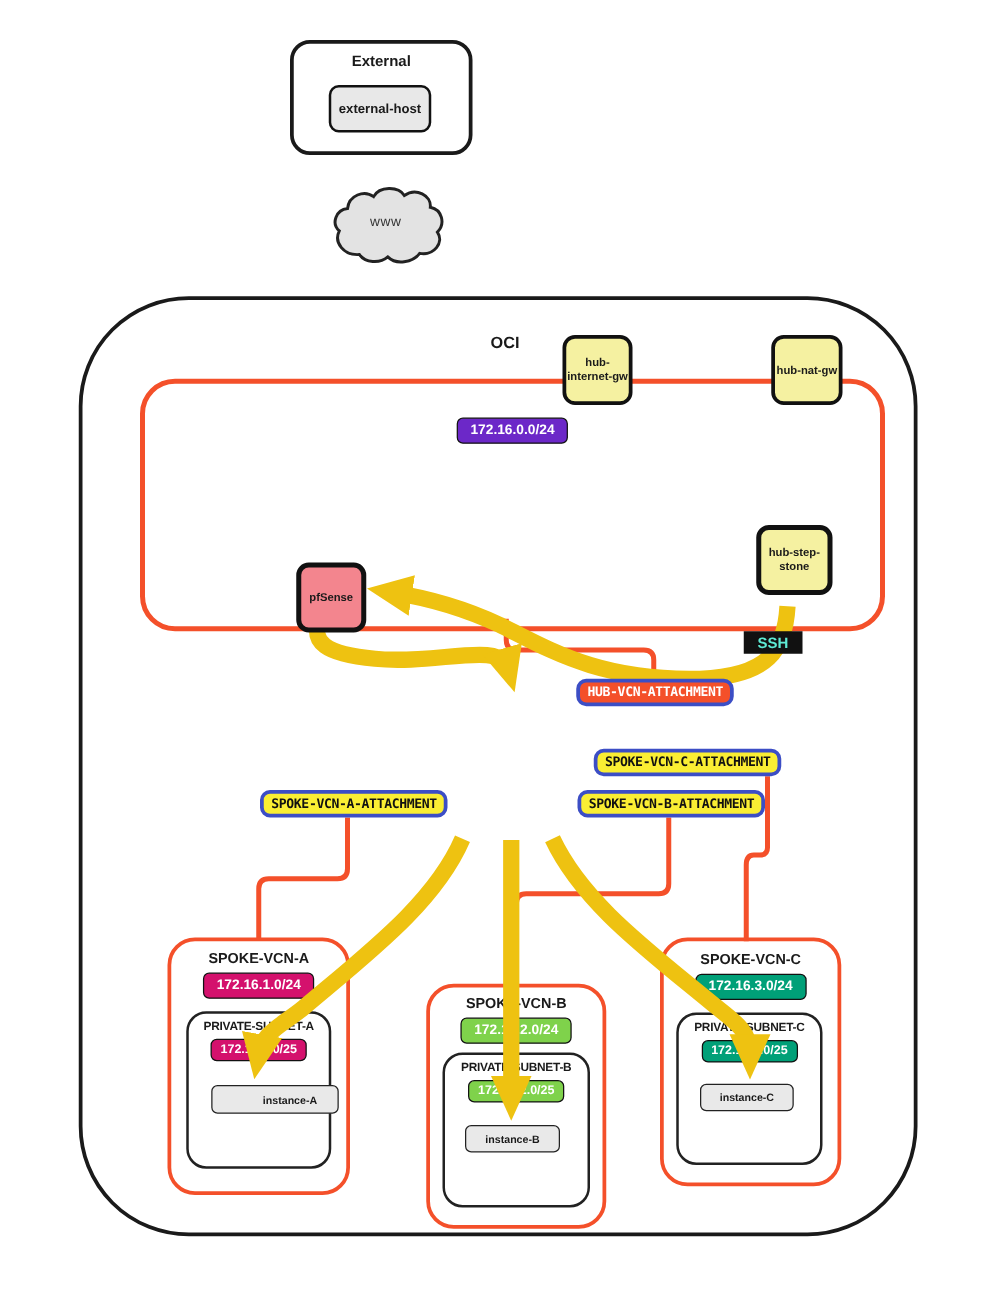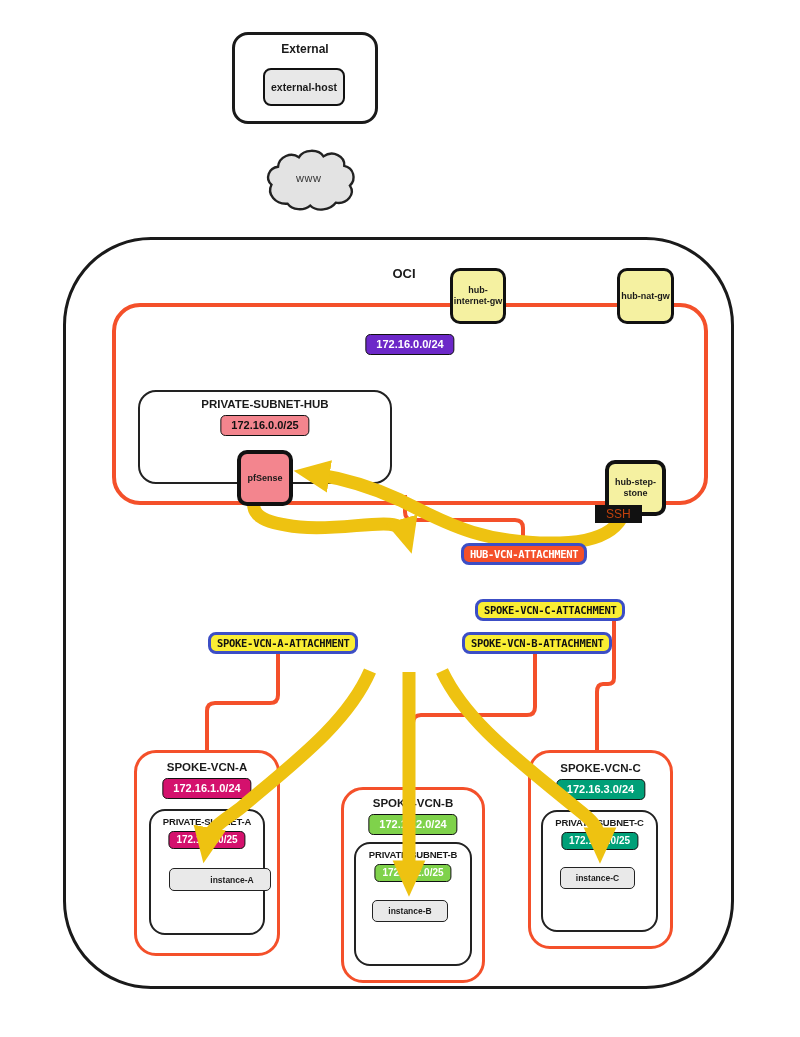--- a/index.html
+++ b/index.html
@@ -45,21 +45,21 @@
   .drg{left:337px;top:553px;width:140px;height:119px;border:2.5px solid #222;border-radius:26px;
        background:#e4e4e4;display:flex;align-items:center;justify-content:center;
        font-weight:bold;font-size:25px;letter-spacing:0.5px;}
 
   .attachment{position:absolute;font-family:"DejaVu Sans Mono",monospace;font-weight:bold;
               font-size:10.5px;letter-spacing:-0.3px;white-space:nowrap;
               border:3px solid var(--att-blue);border-radius:8px;padding:2px 6px;
               background:var(--bright-yellow);color:#111;}
   .attachment.red{background:var(--line-red);color:#fff;}
 
-  .ssh{position:absolute;left:595px;top:505px;background:#111;color:#c2410c;font-weight:normal;
+  .ssh{position:absolute;left:595px;top:505px;background:#111;color:#5eead4;font-weight:bold;
        font-size:12px;padding:2px 11px;}
 
   .cloud-label{position:absolute;font-size:11px;color:#333;letter-spacing:0.5px;}
 
   svg.wire{position:absolute;left:0;top:0;width:800px;height:1037px;pointer-events:none;}
   .redline{stroke:var(--line-red);stroke-width:4;fill:none;}
   .goldline{stroke:var(--arrow-yellow);stroke-width:13;fill:none;stroke-linecap:butt;}
 </style>
 </head>
 <body>
@@ -75,24 +75,20 @@
   </svg>
   <div class="cloud-label z1" style="left:296px;top:172px;">www</div>
 
   <div class="frame oci-box z1"></div>
   <div class="abs z1" style="left:384px;top:266px;width:40px;text-align:center;font-weight:bold;font-size:13px;">OCI</div>
 
   <div class="hubvcn-box z1">
     <div class="badge wtext" style="top: 27px; background: rgb(108, 40, 200);">172.16.0.0/24</div>
   </div>
 
-  <div class="subnet z1" style="left:138px;top:390px;width:250px;height:90px;">
-    <div class="box-title t11" style="top:6px;">PRIVATE-SUBNET-HUB</div>
-    <div class="badge ktext" style="top: 23px; background: rgb(243, 133, 142);">172.16.0.0/25</div>
-  </div>
 
 
   <div class="abs z1" style="left:134px;top:750px;width:140px;height:200px;border:3.5px solid var(--line-red);border-radius:22px;">
     <div class="box-title t11" style="top:8px;">SPOKE-VCN-A</div>
     <div class="badge wtext" style="top: 25px; background: rgb(212, 17, 109);">172.16.1.0/24</div>
     <div class="subnet" style="left:12px;top:56px;width:112px;height:122px;border-radius:16px;">
       <div class="box-title t10" style="top:5px;">PRIVATE-SUBNET-A</div>
       <div class="badge small wtext" style="top: 20px; background: rgb(212, 17, 109);">172.16.1.0/25</div>
     </div>
   </div>
@@ -143,21 +139,21 @@
   </div>
 
   <div class="node z5" style="left:617px;top:268px;width:51px;height:50px;">
     <span>hub-nat-gw</span>
   </div>
 
   <div class="node pinkfill z5" style="left:237px;top:450px;width:48px;height:48px;border-width:4px;">
     <span>pfSense</span>
   </div>
 
-  <div class="node z5" style="left:605px;top:460px;width:53px;height:48px;border-width:4px;justify-content:center;">
+  <div class="node z5" style="left:605px;top:420px;width:53px;height:48px;border-width:4px;justify-content:center;">
     <span>hub-step-stone</span>
   </div>
 
   <div class="ssh z5">SSH</div>
 
 
   <div class="attachment red z5" style="left:461px;top:543px;">HUB-VCN-ATTACHMENT</div>
   <div class="attachment z5" style="left:475px;top:599px;">SPOKE-VCN-C-ATTACHMENT</div>
   <div class="attachment z5" style="left:462px;top:632px;">SPOKE-VCN-B-ATTACHMENT</div>
   <div class="attachment z5" style="left:208px;top:632px;">SPOKE-VCN-A-ATTACHMENT</div>

